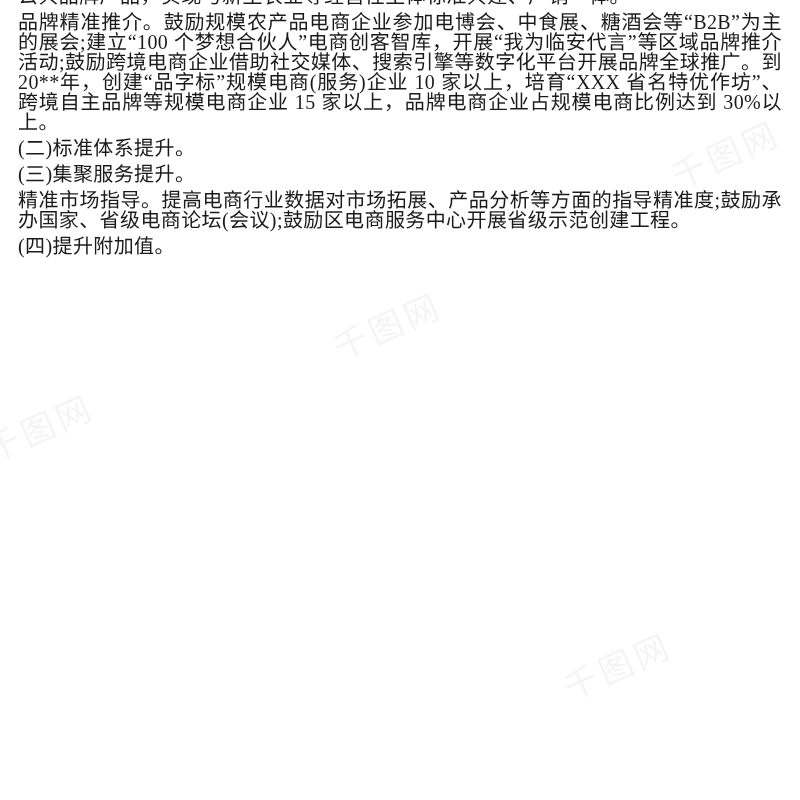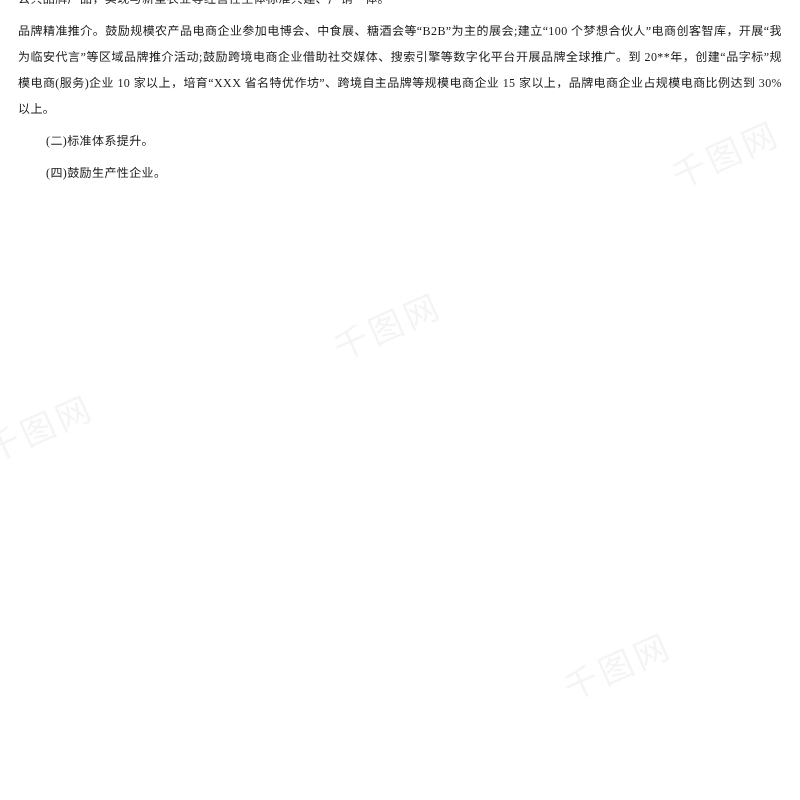--- a/index.html
+++ b/index.html
@@ -18,29 +18,28 @@
   .page {
     position: absolute;
     top: -14px;
     left: 0;
     width: 800px;
     padding: 0 18px;
     box-sizing: border-box;
   }
   .page p {
     margin: 0 0 6px 0;
-    font-size: 12px;
-    line-height: 26px;
+    font-size: 20px;
+    line-height: 20px;
     text-align: justify;
     letter-spacing: 0.4px;
     word-break: break-all;
   }
   .page p.heading {
     text-align: left;
-    margin-left: 28px;
   }
   .watermark {
     position: absolute;
     font-size: 34px;
     color: #9a9a9a;
     opacity: 0.10;
     transform: rotate(-24deg);
     white-space: nowrap;
     pointer-events: none;
     font-family: "Liberation Sans", "DejaVu Sans", sans-serif;
@@ -56,14 +55,16 @@
 
 <div class="watermark wm1">千图网</div>
 <div class="watermark wm2">千图网</div>
 <div class="watermark wm3">千图网</div>
 <div class="watermark wm4">千图网</div>
 
 <div class="page">
   <p>公共品牌产品，实现与新型农业等经营性主体标准共建、广销一体。</p>
   <p>品牌精准推介。鼓励规模农产品电商企业参加电博会、中食展、糖酒会等“B2B”为主的展会;建立“100 个梦想合伙人”电商创客智库，开展“我为临安代言”等区域品牌推介活动;鼓励跨境电商企业借助社交媒体、搜索引擎等数字化平台开展品牌全球推广。到 20**年，创建“品字标”规模电商(服务)企业 10 家以上，培育“XXX 省名特优作坊”、跨境自主品牌等规模电商企业 15 家以上，品牌电商企业占规模电商比例达到 30%以上。</p>
   <p class="heading">(二)标准体系提升。</p>
-  <p class="heading">(四)鼓励生产性企业。</p>
+  <p class="heading">(三)集聚服务提升。</p>
+  <p>精准市场指导。提高电商行业数据对市场拓展、产品分析等方面的指导精准度;鼓励承办国家、省级电商论坛(会议);鼓励区电商服务中心开展省级示范创建工程。</p>
+  <p class="heading">(四)提升附加值。</p>
 </div>
 
 </body></html>

